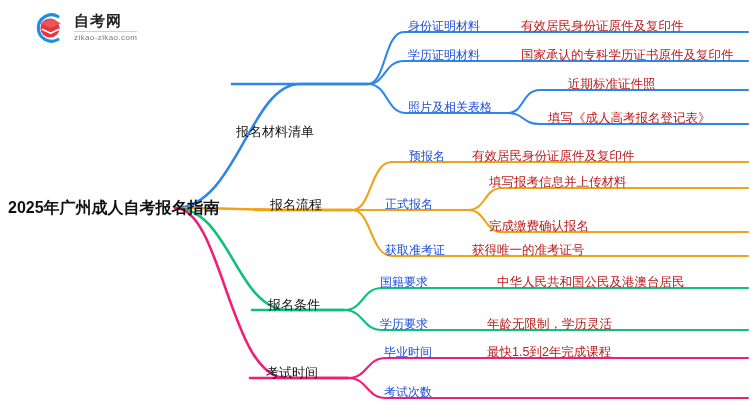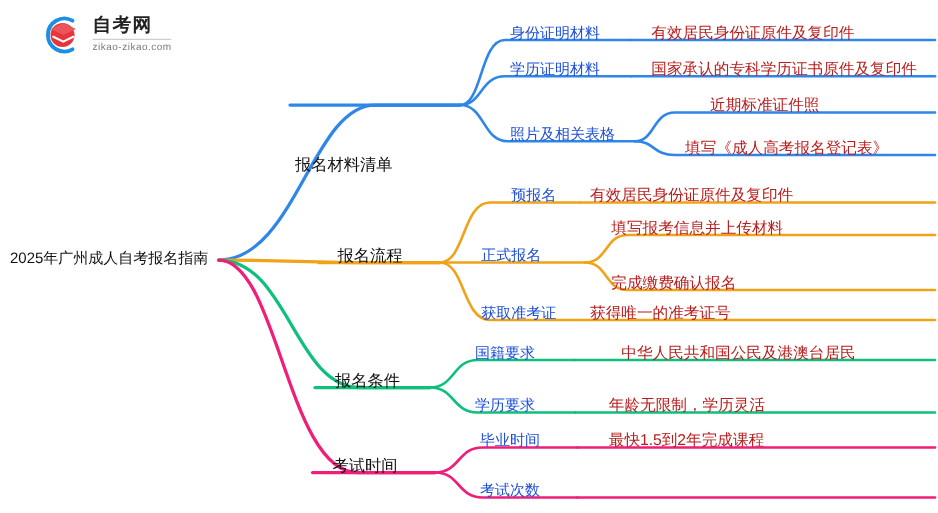--- a/index.html
+++ b/index.html
@@ -15,21 +15,21 @@
   
   .logo{position:absolute;left:28px;top:8px;width:180px;height:40px;display:flex;align-items:center;gap:8px;}
   .logo-mark{position:relative;width:38px;height:38px;flex:0 0 38px;}
   .logo-text{display:flex;flex-direction:column;justify-content:center;line-height:1;padding-bottom:1px;}
   .logo-cn{font-size:15px;font-weight:bold;color:#222;letter-spacing:1px;}
   .logo-rule{height:1px;background:#cfcfcf;margin:3px 0 2px 0;width:100%;}
   .logo-en{font-size:8px;color:#7a7a7a;letter-spacing:.4px;white-space:nowrap;}
 
   
   .node{position:absolute;white-space:nowrap;line-height:1;}
-  .node-root{font-size:12px;color:#111;font-weight:400;}
+  .node-root{font-size:16px;color:#111;font-weight:700;}
   .node-l1{font-size:13px;color:#111;}
   .node-l2{font-size:12px;color:#1d4ed8;}
   .node-l3{font-size:12.5px;color:#b91c1c;}
 </style>
 </head>
 <body>
 
 <div id="stage">
 
   <div class="logo">

